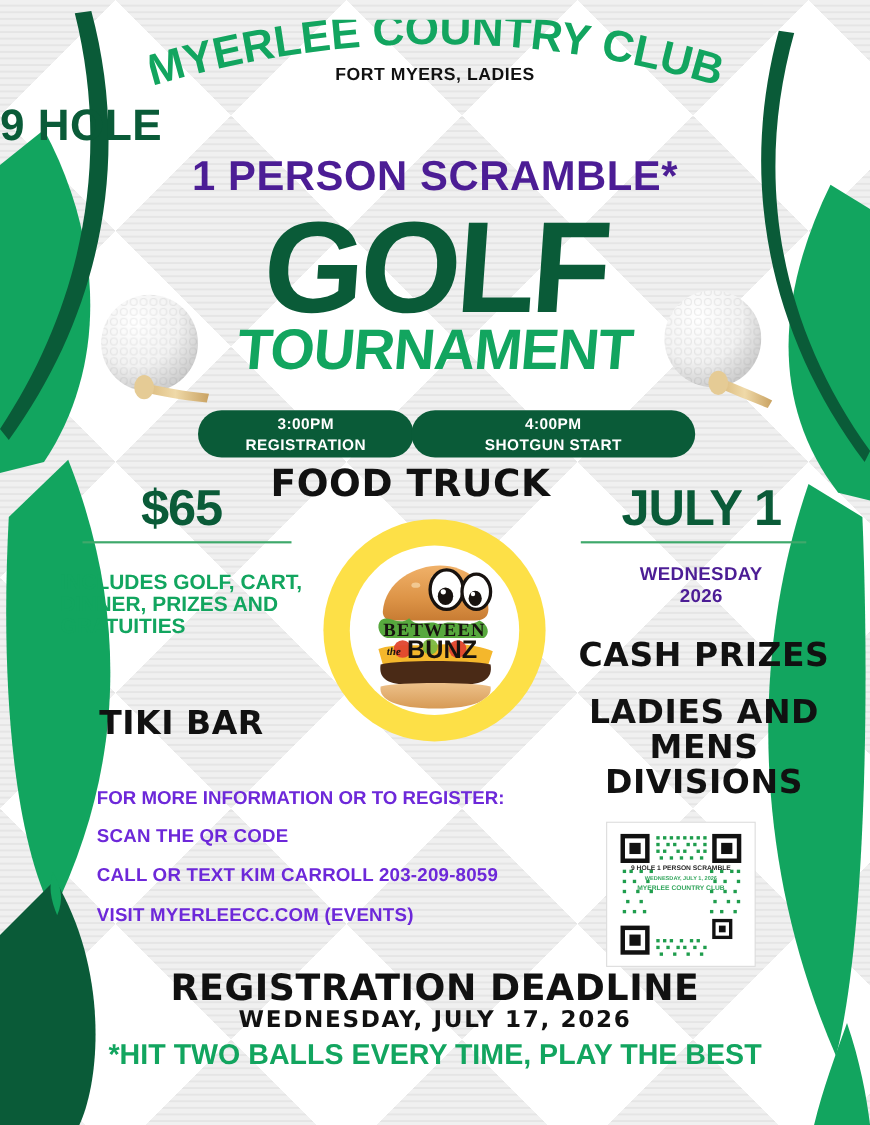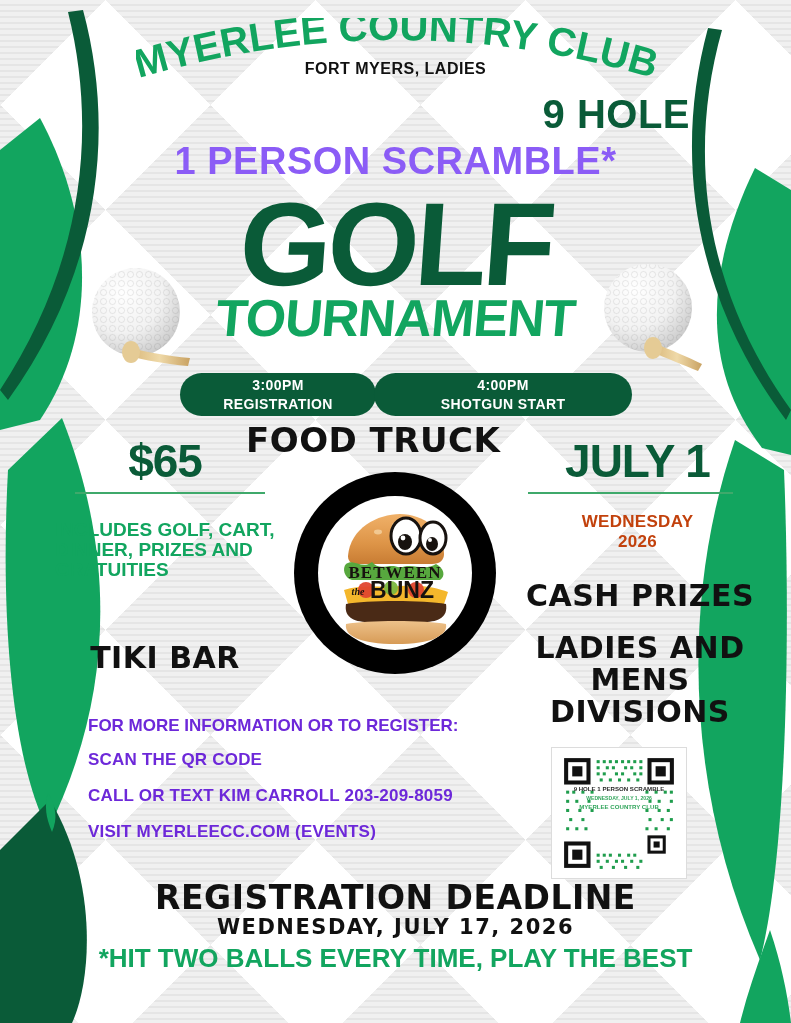--- a/index.html
+++ b/index.html
@@ -55,30 +55,30 @@
 
   .city{
     top:60px;left:0;width:791px;
     text-align:center;
     font-family:"Liberation Sans", sans-serif;
     font-weight:bold;font-size:16px;letter-spacing:.5px;
     color:#111111;
   }
 
   .nine-hole{
-    top:92px;left:0;width:690px;text-align:right;
+    top:92px;left:0;width:690px;text-align:left;
     font-family:"Liberation Sans", sans-serif;
     font-weight:bold;font-size:40px;letter-spacing:.5px;
     color:#0A5B38;
   }
   .scramble{
     top:140px;left:0;width:791px;text-align:center;
     font-family:"Liberation Sans", sans-serif;
     font-weight:bold;font-size:38px;letter-spacing:.5px;
-    color:#8b5cf6;
+    color:#4c1d95;
   }
   .golf-word{
     top:185px;left:0;width:791px;text-align:center;
   }
   .golf-word span{
     display:inline-block;
     font-family:"Liberation Sans", sans-serif;
     font-weight:bold;font-size:118px;line-height:1;
     color:#0A5B38;
     letter-spacing:-4px;
@@ -131,21 +131,21 @@
   .includes{
     top:520px;left:55px;width:220px;text-align:left;
     font-family:"Liberation Sans", sans-serif;
     font-weight:bold;font-size:19px;line-height:1.05;
     color:#12A55F;letter-spacing:0px;
   }
   .weekday{
     top:512px;left:520px;width:235px;text-align:center;
     font-family:"Liberation Sans", sans-serif;
     font-weight:bold;font-size:17px;line-height:1.15;
-    color:#c2410c;letter-spacing:.3px;
+    color:#4c1d95;letter-spacing:.3px;
   }
 
   .marker{
     font-family:"DejaVu Sans", sans-serif;
     font-weight:bold;
     color:#111111;
     letter-spacing:.5px;
   }
   .tiki{
     top:640px;left:45px;width:240px;text-align:center;
@@ -162,21 +162,21 @@
 
   .foodtruck{
     top:420px;left:246px;width:300px;text-align:left;
     font-size:34px;
   }
 
   
   .badge{
     position:absolute;left:294px;top:472px;width:202px;height:202px;
     border-radius:50%;
-    background:#000000;
+    background:#fde047;
     display:flex;align-items:center;justify-content:center;
   }
   .badge-inner{
     width:154px;height:154px;border-radius:50%;
     background:#ffffff;
     display:flex;align-items:center;justify-content:center;
     position:relative;overflow:hidden;
   }
 
   

